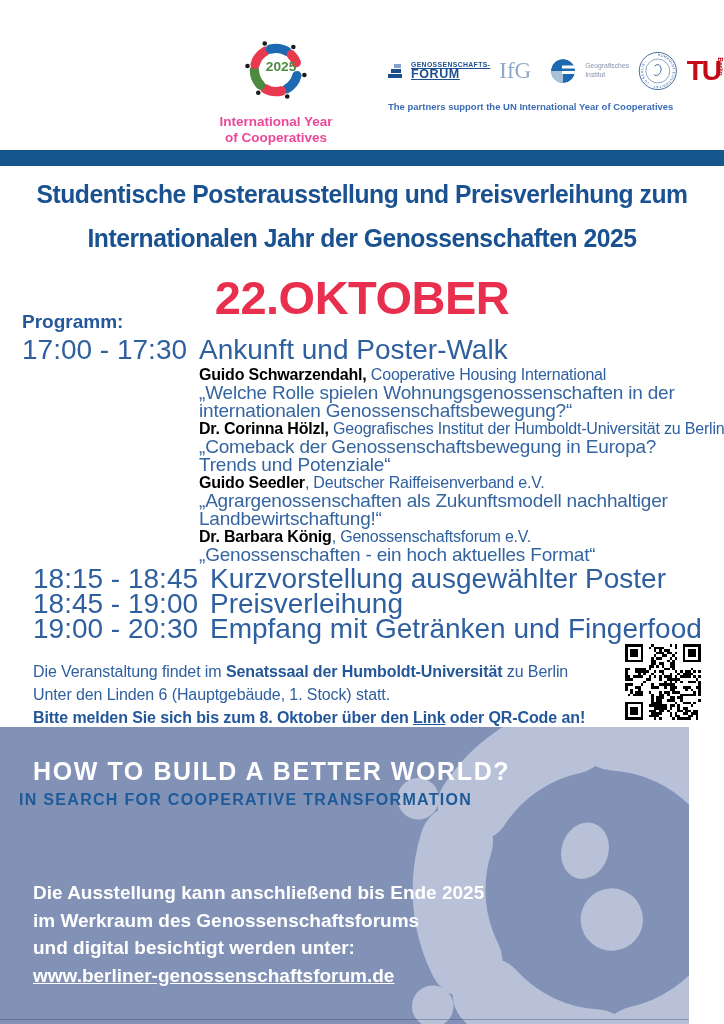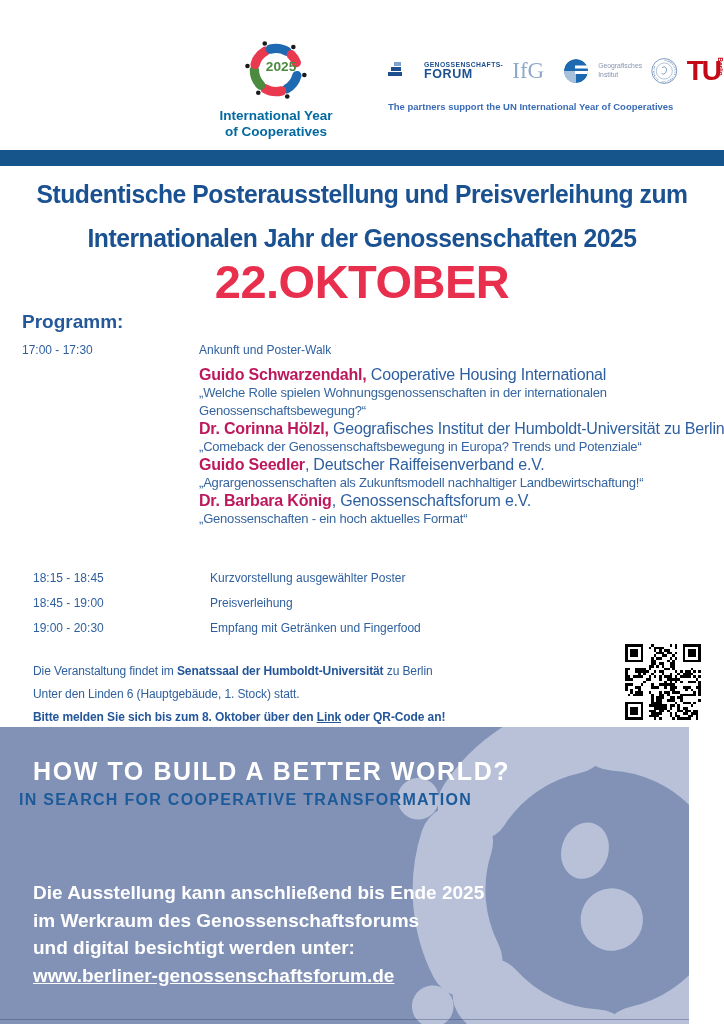--- a/index.html
+++ b/index.html
@@ -3,59 +3,59 @@
 <meta charset="utf-8">
 <style>
   * { margin:0; padding:0; box-sizing:border-box; }
   html,body { background:#fff; }
   .poster { position:relative; width:724px; height:1024px; overflow:hidden; background:#fff;
             font-family:"Liberation Sans", sans-serif; }
 
   
   .iyc { position:absolute; left:210px; top:34px; width:132px; text-align:center; }
   .iyc svg { display:block; margin:0 auto; }
-  .iyc-cap { margin-top:2px; font-size:13.5px; font-weight:bold; color:#0369a1; line-height:1.2; }
+  .iyc-cap { margin-top:8px; font-size:13.5px; font-weight:bold; color:#ec4899; line-height:1.2; }
 
   .partners { position:absolute; left:388px; top:46px; width:332px; }
   .partners-row { display:flex; align-items:center; gap:9px; height:50px; }
-  .gf { display:flex; gap:18px; color:#1D4F8F; }
+  .gf { display:flex; align-items:center; gap:5px; color:#1D4F8F;text-decoration:underline; }
   .gf-text { line-height:1.05; }
   .gf-line1 { font-size:6.8px; font-weight:bold; letter-spacing:.4px; }
   .gf-line2 { font-size:12.5px; font-weight:bold; letter-spacing:.6px; }
   .ifg { display:flex; align-items:center; gap:19px; }
   .ifg-text { font-family:"Liberation Serif", serif; font-size:23px; color:#8FA9C9; }
   .geo { font-size:6.8px; color:#8593AE; line-height:1.3; }
   .tu { position:relative; color:#C30A17; }
   .tu-main { font-size:28px; font-weight:900; letter-spacing:-2px; line-height:1; }
   .tu-sub { position:absolute; right:-9px; top:6px; font-size:6.5px; font-weight:bold;
             transform:rotate(90deg); }
   .partners-note { margin-top:5px; font-size:9.5px; font-weight:600; color:#3A6CB5; }
 
   
   .topbar { position:absolute; left:0; top:150px; width:724px; height:16px; background:#15558C; }
   .title { position:absolute; left:0; top:172px; width:724px; text-align:center;
            color:#1A5191; font-weight:bold; font-size:26px; line-height:44px;
            letter-spacing:-0.5px; transform:scaleX(0.95); }
-  .date  { position:absolute; left:0; top:254px; width:724px; text-align:center;
+  .date  { position:absolute; left:0; top:270px; width:724px; text-align:center;
            color:#E8304E; font-weight:bold; font-size:47px; letter-spacing:-0.5px; }
 
   
   .program { position:absolute; left:22px; top:311px; width:675px; color:#2E5F9F; }
   .prog-heading { font-size:19px; font-weight:bold; color:#24589B; margin-bottom:5px; }
-  .prog-row { display:flex; font-size:12px; line-height:24.5px; }
+  .prog-row { display:flex; font-size:28px; line-height:24.5px; }
   .prog-time { width:177px; flex-shrink:0; }
   .speakers { margin-left:177px; margin-top:3px; width:512px; }
   .speaker-line { font-size:16px; line-height:18px; white-space:nowrap; letter-spacing:-0.2px; }
-  .speaker-name { font-weight:bold; color:#be185d; }
-  .speaker-quote { font-size:13px; line-height:18px; letter-spacing:-0.2px; color:#3565A0; }
+  .speaker-name { font-weight:bold; color:#000000; }
+  .speaker-quote { font-size:19px; line-height:18px; letter-spacing:-0.2px; color:#3565A0; }
   .program2 { position:absolute; left:33px; top:566px; color:#2E5F9F; }
   .program2 .prog-row { line-height:25px; }
 
   
-  .venue { position:absolute; left:33px; top:660px; width:585px; font-size:12px;
+  .venue { position:absolute; left:33px; top:660px; width:585px; font-size:16px;
            line-height:23px; color:#2E5F9F; letter-spacing:-0.1px; }
   .venue b { font-weight:bold; color:#24569A; }
   .venue-link { text-decoration:underline; cursor:pointer; }
   .qr { position:absolute; left:625px; top:644px; width:76px; height:76px; background:#fff; }
   .qr svg { display:block; width:76px; height:76px; }
 
   
   .banner { position:absolute; left:0; top:727px; width:689px; height:297px;
             background:#8292B6; overflow:hidden; }
   .watermark { position:absolute; right:-176px; bottom:-126px; width:520px; height:520px; }

